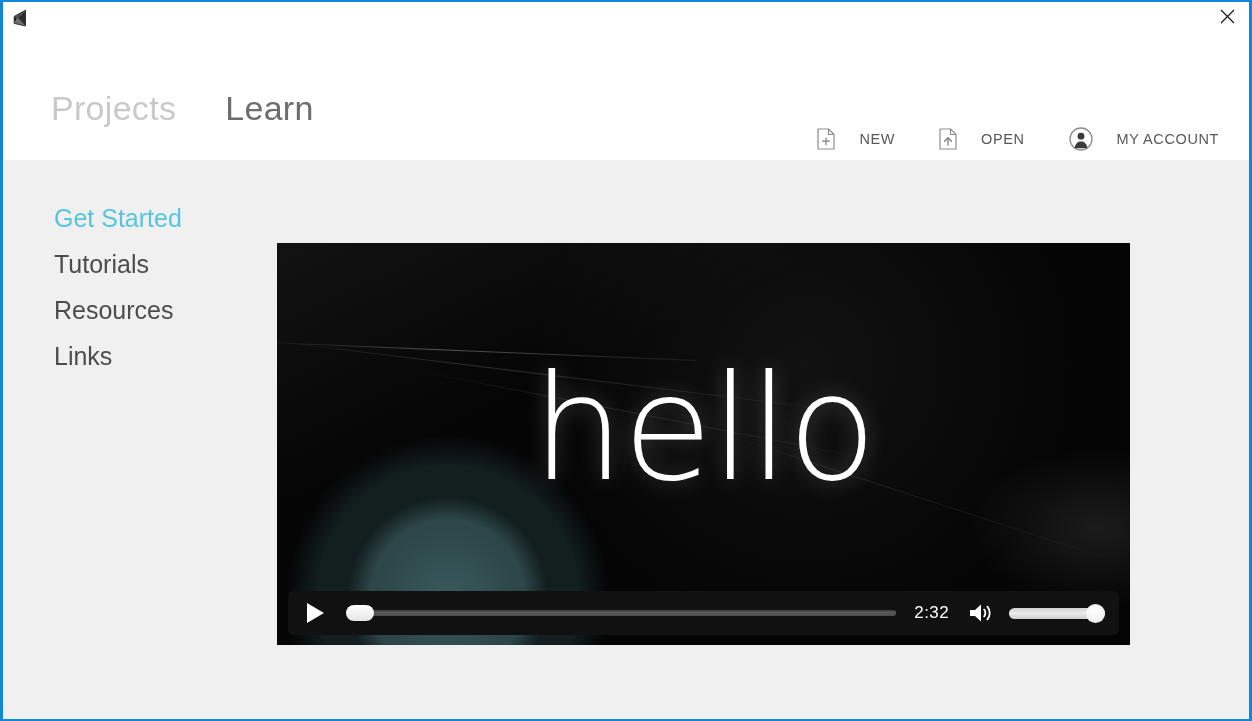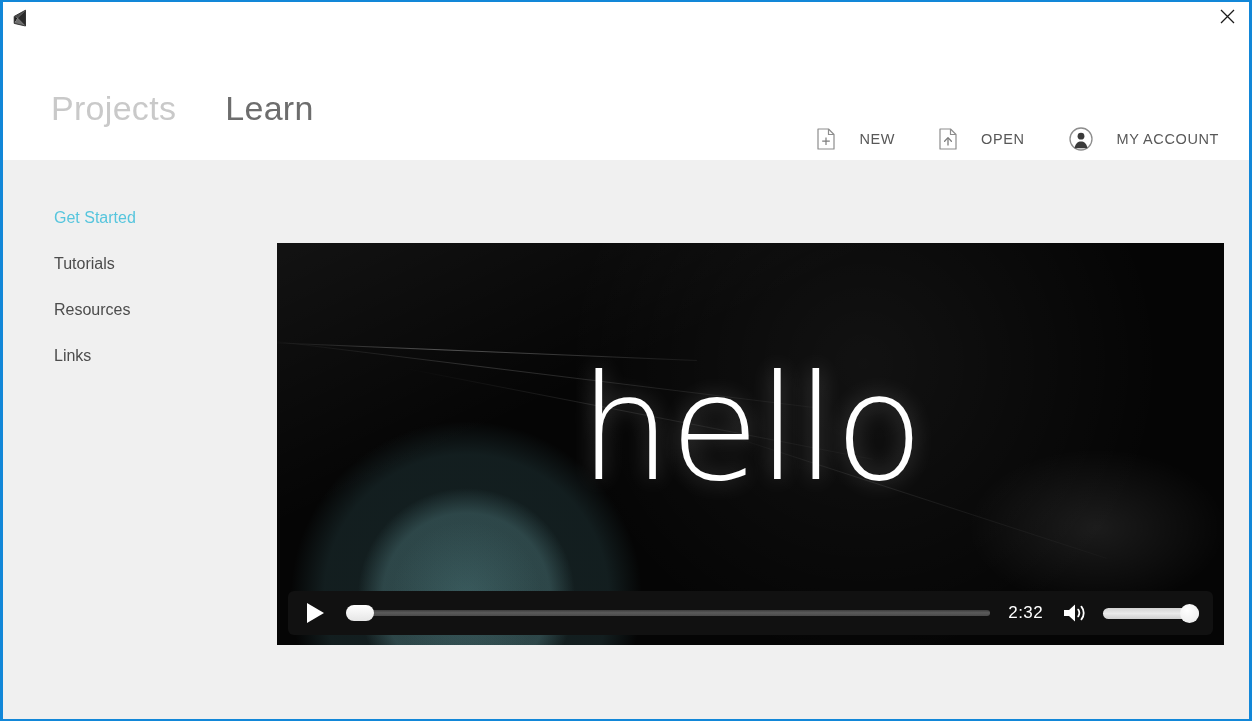--- a/index.html
+++ b/index.html
@@ -132,36 +132,36 @@
   }
 
   .sidebar {
     position: absolute;
     left: 0;
     top: 0;
     width: 230px;
     padding-top: 46px;
   }
   .side-item {
-    font-size: 16px;
+    font-size: 25px;
     color: #4c4c4c;
     padding: 0 0 0 51px;
     height: 46px;
     line-height: 24px;
     cursor: pointer;
     user-select: none;
   }
   .side-item.active { color: #56c5dd; }
 
   
   .video-wrap {
     position: absolute;
     left: 274px;
     top: 83px;
-    width: 947px;
+    width: 853px;
     height: 402px;
     background: #0369a1;
     overflow: hidden;
   }
   .video-bg {
     position: absolute;
     inset: 0;
     background:
       radial-gradient(circle at 20% 88%, rgba(120,190,195,0.16) 0%, rgba(120,190,195,0.0) 9%),
       radial-gradient(circle at 20% 88%, rgba(140,215,220,0.22) 10%, rgba(0,0,0,0) 13%),

